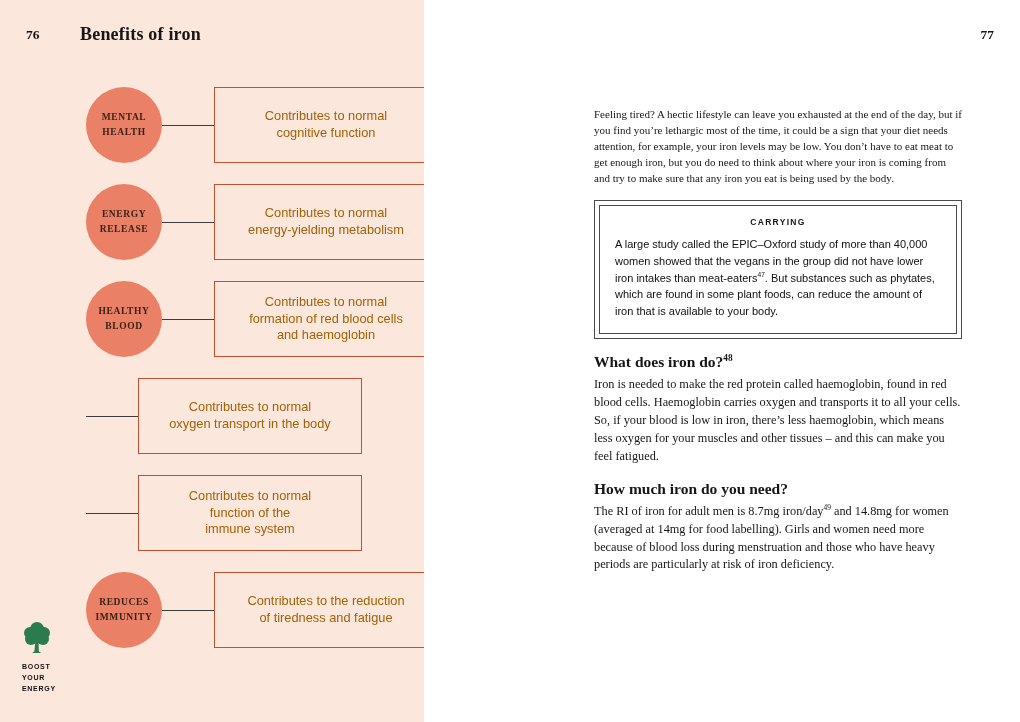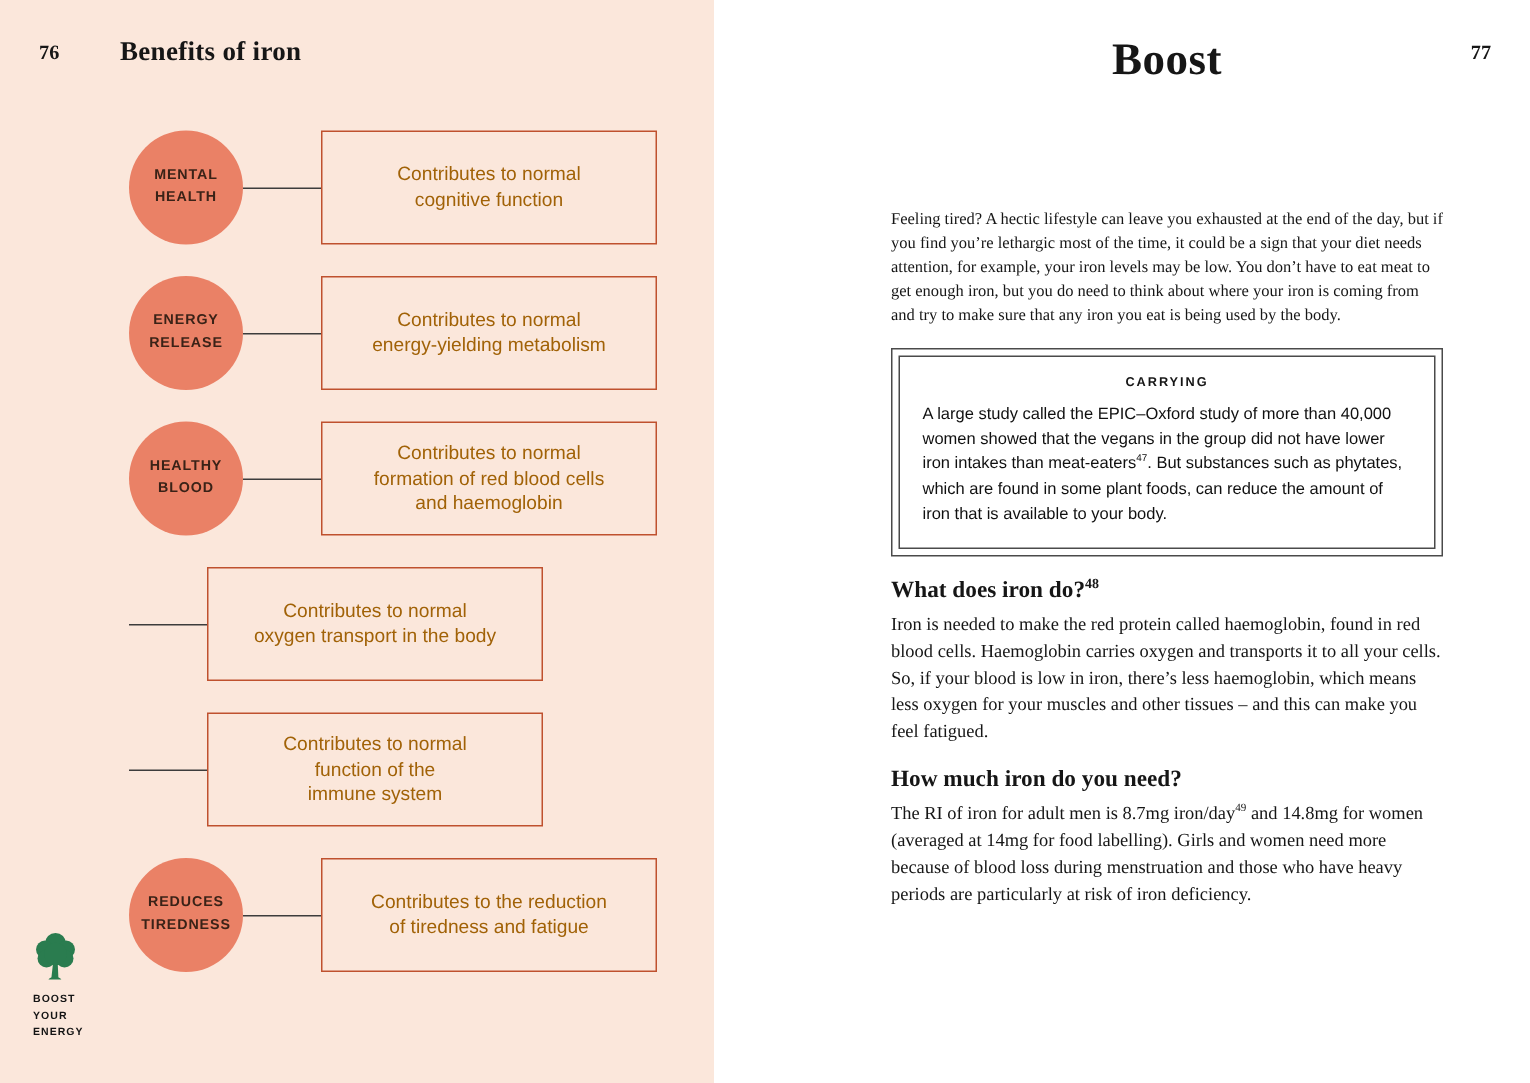--- a/index.html
+++ b/index.html
@@ -4,35 +4,35 @@
 <style>
   :root{
     --left-bg:#fbe7db; --circle-fill:#ea8166; --box-border:#bf512e;
     --connector:#3c3c3c; --tree-green:#2a7c4f; --ink:#161616;
   }
   *{margin:0;padding:0;box-sizing:border-box;}
   html,body{width:1020px;height:722px;overflow:hidden;}
   body{position:relative;font-family:"Liberation Serif",serif;color:var(--ink);background:#fff;}
 
   .page{position:absolute;top:0;height:722px;overflow:hidden;}
-  .left-page{left:0;width:476px;background:var(--left-bg);}
+  .left-page{left:0;width:424px;background:var(--left-bg);}
   .right-page{left:510px;width:510px;background:#ffffff;}
   .gutter{position:absolute;left:510px;top:0;width:6px;height:722px;
     background:linear-gradient(to right,rgba(0,0,0,0.05),rgba(0,0,0,0));pointer-events:none;}
 
   
   .pgnum{position:absolute;top:27px;font-weight:bold;font-size:13.5px;}
   .pgnum-left{left:26px;}
   .left-title{position:absolute;left:80px;top:24px;font-weight:bold;font-size:18px;letter-spacing:.2px;}
 
   .diagram{position:absolute;left:86px;top:87px;}
   .diag-row{display:flex;align-items:center;margin-bottom:21px;}
   .circle{flex:none;width:76px;height:76px;border-radius:50%;background:var(--circle-fill);
     display:flex;align-items:center;justify-content:center;text-align:center;
-    font-family:Liberation Sans, sans-serif;font-weight:bold;font-size:9.5px;
+    font-family:Liberation Serif, serif;font-weight:bold;font-size:9.5px;
     letter-spacing:.6px;line-height:1.55;color:#3a2217;white-space:pre-line;}
   .connector{flex:none;width:52px;height:1px;background:var(--connector);}
   .benefit-box{flex:none;width:224px;height:76px;border:1px solid var(--box-border);
     display:flex;align-items:center;justify-content:center;text-align:center;
     font-family:"Liberation Sans",sans-serif;font-size:12.8px;line-height:1.32;
     color:#a16207;white-space:pre-line;padding:4px 6px;}
 
   .footer-logo{position:absolute;left:22px;top:620px;}
   .tree{color:var(--tree-green);display:block;}
   .footer-label{margin-top:5px;font-family:"Liberation Sans",sans-serif;font-weight:bold;
@@ -92,21 +92,21 @@
 oxygen transport in the body</div>
     </div>
     <div class="diag-row">
       <div class="connector"></div>
       <div class="benefit-box">Contributes to normal
 function of the
 immune system</div>
     </div>
     <div class="diag-row">
       <div class="circle">REDUCES
-TIREDNESS</div>
+IMMUNITY</div>
       <div class="connector"></div>
       <div class="benefit-box">Contributes to the reduction
 of tiredness and fatigue</div>
     </div>
   </div>
 
   <div class="footer-logo">
     <svg class="tree" width="30" height="36" viewBox="0 0 30 36" fill="currentColor" aria-hidden="true">
       <circle cx="15" cy="9" r="7"></circle>
       <circle cx="8" cy="13" r="6"></circle>
@@ -122,21 +122,20 @@
   </div>
 </div>
 
 <div class="gutter"></div>
 
 <div class="page right-page">
   <div class="pgnum pgnum-right">77</div>
 
   <div class="rp-col">
     <div class="rp-title">
-      <span>Boost</span>
     </div>
 
     <p class="rp-intro">Feeling tired? A hectic lifestyle can leave you exhausted at the end of the day, but if you find you’re lethargic most of the time, it could be a sign that your diet needs attention, for example, your iron levels may be low. You don’t have to eat meat to get enough iron, but you do need to think about where your iron is coming from and try to make sure that any iron you eat is being used by the body.</p>
 
     <div class="research-box">
       <div class="research-inner">
         <div class="research-label">CARRYING</div>
         <p class="research-body"><span>A large study called the EPIC–Oxford study of more than 40,000 women showed that the vegans in the group did not have lower iron intakes than meat-eaters</span><sup class="sup">47</sup><span>. But substances such as phytates, which are found in some plant foods, can reduce the amount of iron that is available to your body.</span></p>
       </div>
     </div>

